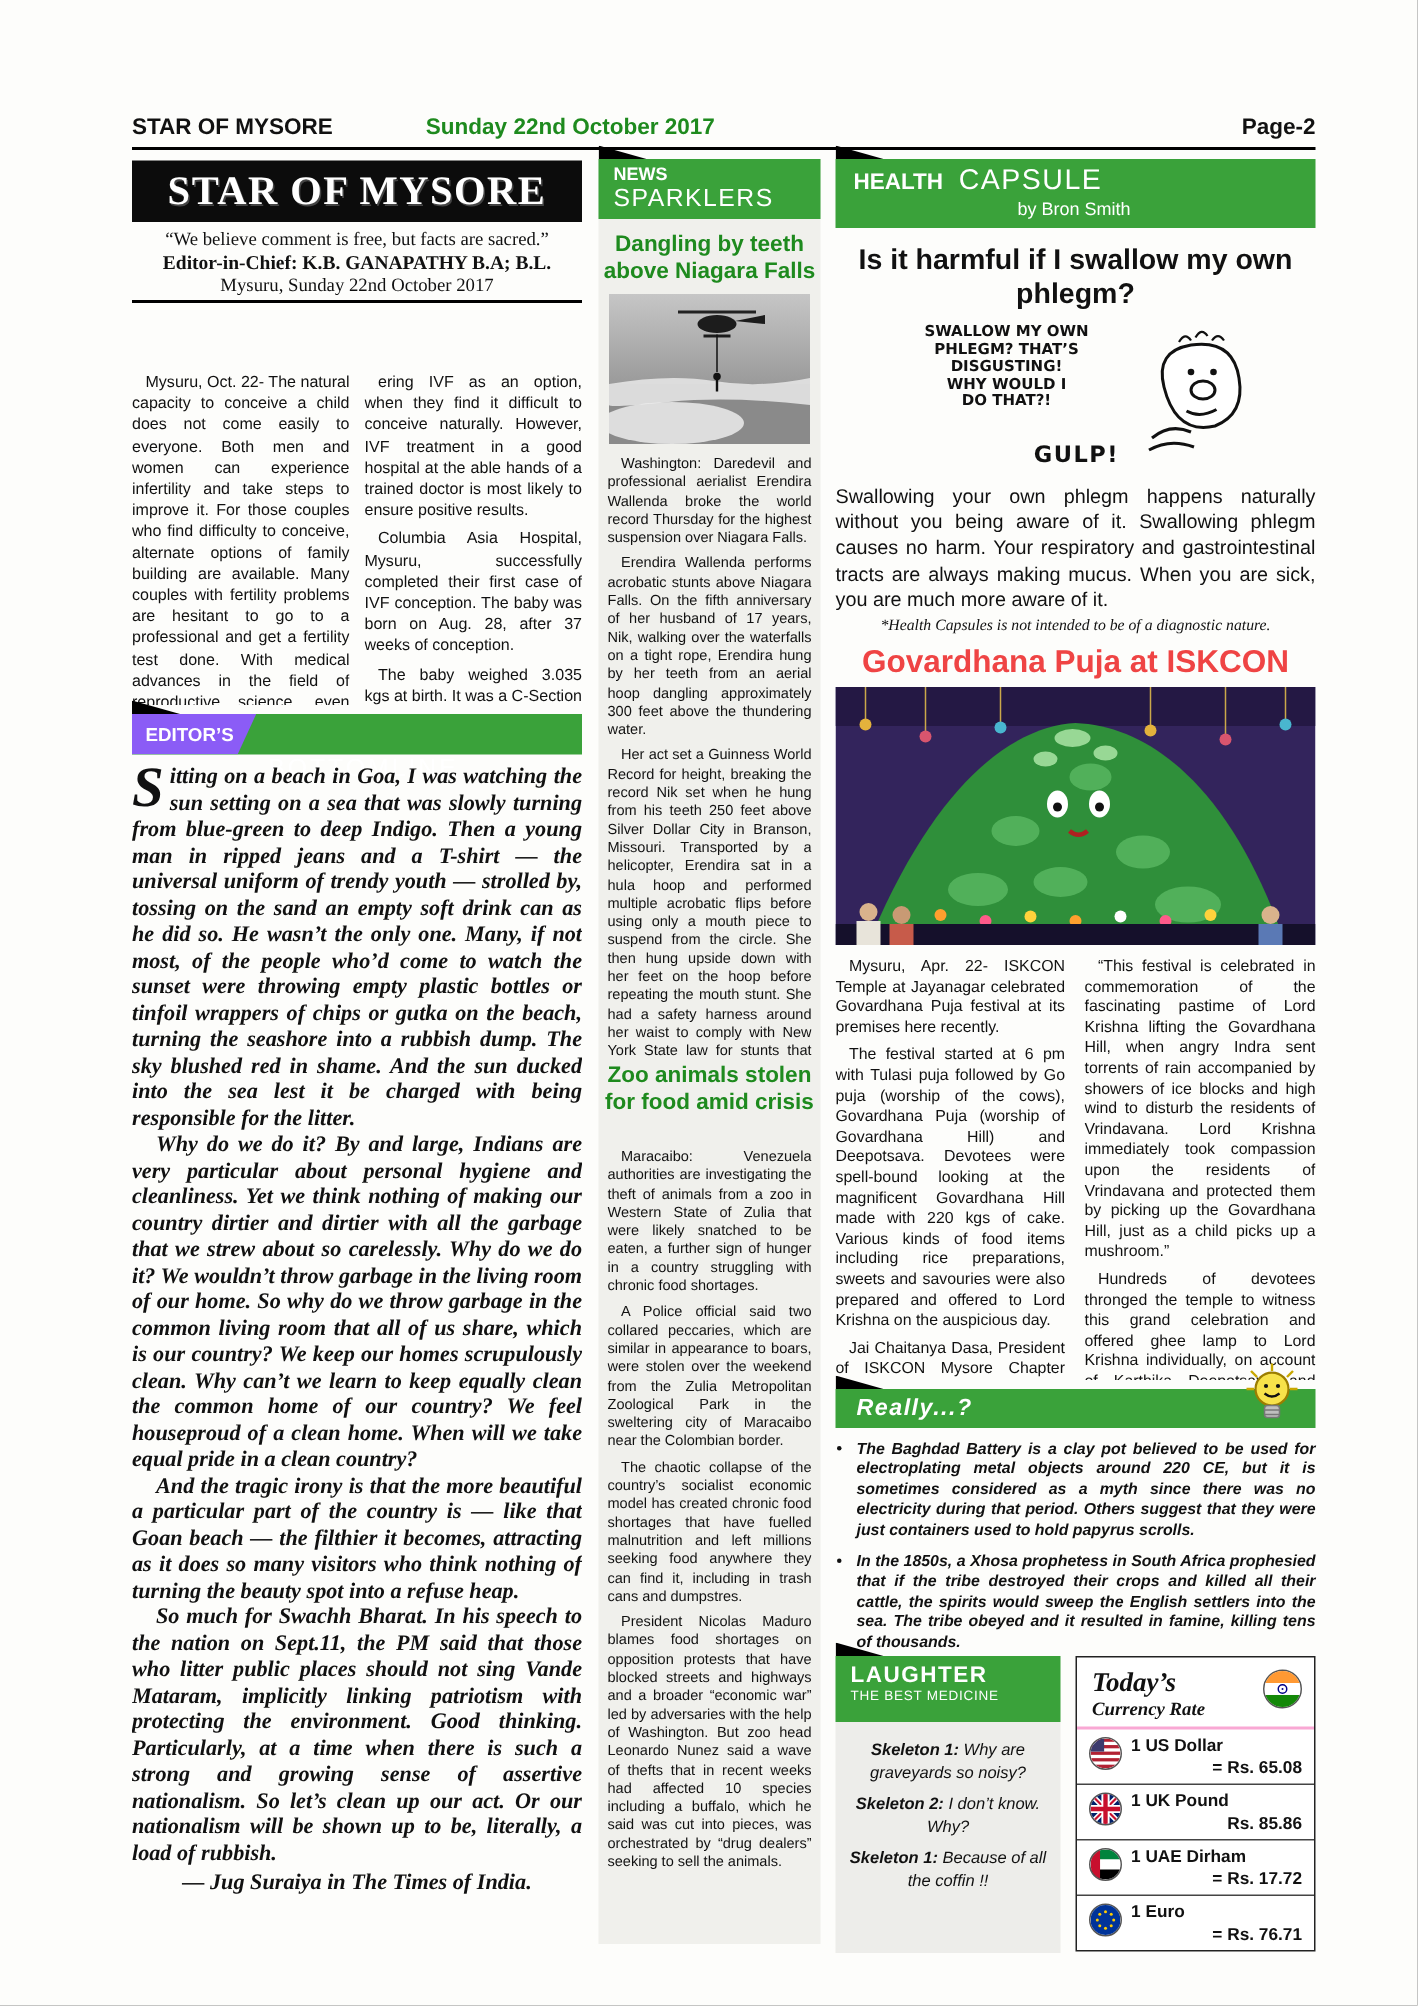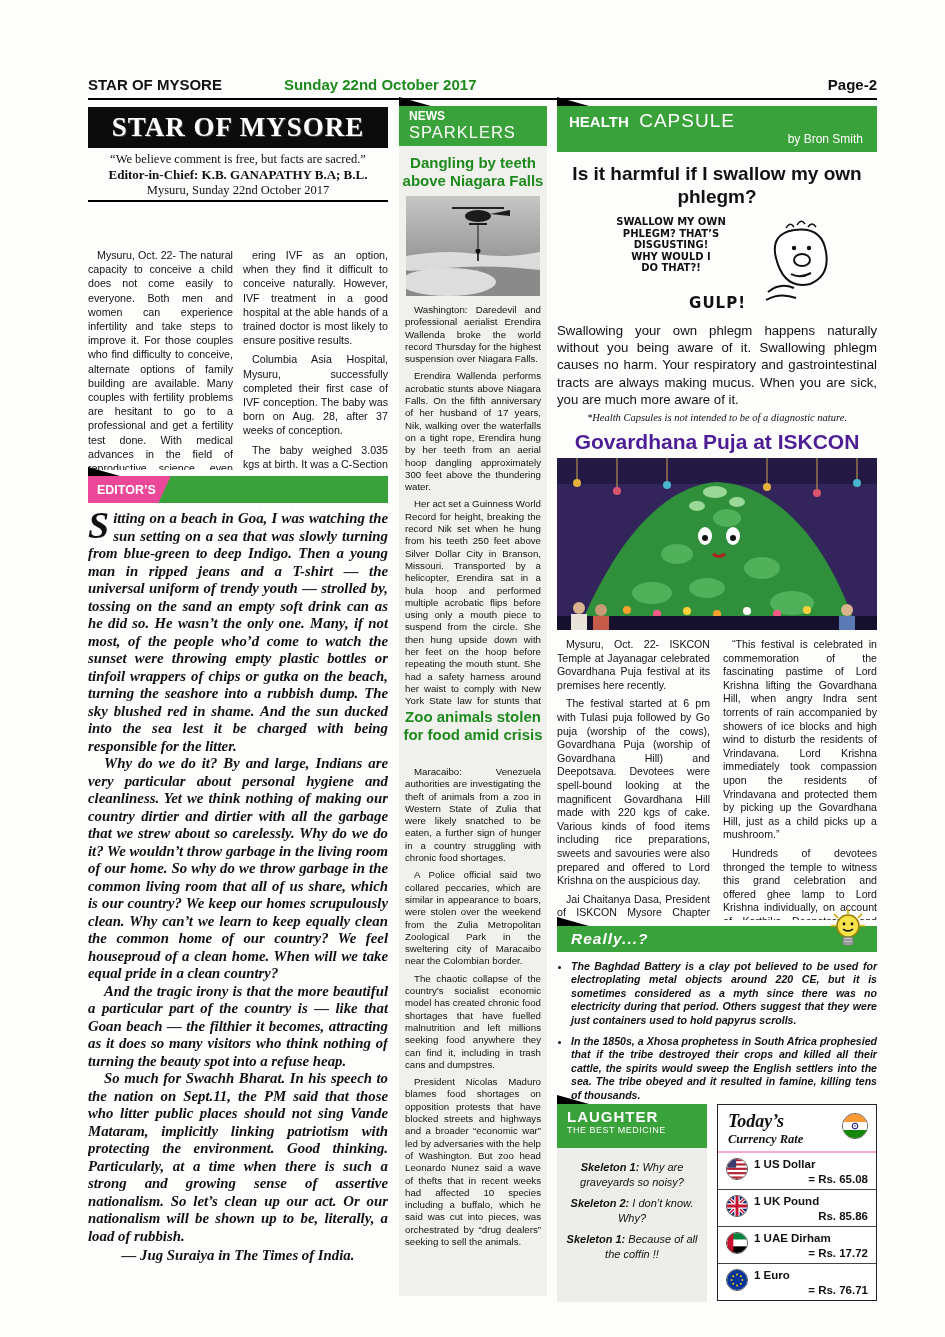--- a/index.html
+++ b/index.html
@@ -19,21 +19,21 @@
   .ed p.first{text-indent:0;}
   .dropcap{float:left;font-size:38px;line-height:29px;padding:1px 4px 0 0;font-weight:bold;}
   .flag{width:22px;height:22px;border-radius:50%;overflow:hidden;display:inline-block;
         border:1px solid #555;box-sizing:border-box;flex:0 0 auto;background:#fff;}
   .flag svg{display:block;}
   .cur-row{display:flex;gap:6px;padding:5px 8px 4px 8px;border-top:1px solid #444;align-items:flex-start;}
   .cur-row .txt{flex:1;}
   .cur-label{font-weight:bold;font-size:11.5px;}
   .cur-value{font-weight:bold;font-size:11.5px;text-align:right;margin-top:3px;}
   .joke-line{margin-bottom:7px;}
-  .chip{background:#ec4899;color:#fff;font-weight:bold;font-size:12.5px;padding:6px 15px 6px 9px;
+  .chip{background:#8b5cf6;color:#fff;font-weight:bold;font-size:12.5px;padding:6px 15px 6px 9px;
         clip-path:polygon(0 0,100% 0,85% 100%,0 100%);}
   .pre{white-space:pre-line;}
 </style>
 </head>
 <body>
 
 <div class="page">
 
   <div class="abs" style="left:88px;top:76px;width:789px;display:flex;align-items:baseline;">
     <span style="font-weight:bold;font-size:15px;">STAR OF MYSORE</span>
@@ -117,21 +117,21 @@
     <p>A Police official said two collared peccaries, which are similar in appearance to boars, were stolen over the weekend from the Zulia Metropolitan Zoological Park in the sweltering city of Maracaibo near the Colombian border.</p>
     <p>The chaotic collapse of the country’s socialist economic model has created chronic food shortages that have fuelled malnutrition and left millions seeking food anywhere they can find it, including in trash cans and dumpstres.</p>
     <p>President Nicolas Maduro blames food shortages on opposition protests that have blocked streets and highways and a broader “economic war” led by adversaries with the help of Washington. But zoo head Leonardo Nunez said a wave of thefts that in recent weeks had affected 10 species including a buffalo, which he said was cut into pieces, was orchestrated by “drug dealers” seeking to sell the animals.</p>
   </div>
 
   <div class="gbar fold" style="left:557px;top:106px;width:320px;height:46px;padding:4px 10px 0 12px;">
     <div>
       <span style="font-weight:bold;font-size:15px;">HEALTH</span>
       <span style="font-size:19px;letter-spacing:1px;margin-left:6px;">CAPSULE</span>
     </div>
-    <div style="text-align:right;font-size:12px;padding-right:4px;">by Bron Smith</div>
+    <div style="text-align:center;font-size:12px;padding-right:4px;">by Bron Smith</div>
   </div>
 
   <div class="abs center" style="left:557px;top:162px;width:320px;font-weight:bold;font-size:19px;line-height:23px;">Is it harmful if I swallow my own phlegm?</div>
 
   <div class="abs" style="left:587px;top:214px;width:262px;height:100px;display:flex;align-items:center;justify-content:center;gap:10px;">
     <div style="width:150px;">
       <div class="pre center" style="font-family:'DejaVu Sans',sans-serif;font-weight:bold;font-size:10px;line-height:11.5px;">SWALLOW MY OWN
 PHLEGM? THAT’S
 DISGUSTING!
 WHY WOULD I
@@ -146,21 +146,21 @@
       <ellipse cx="46" cy="42" rx="8" ry="6" fill="none" stroke="#111" stroke-width="2"></ellipse>
       <path d="M35,56 Q44,61 55,55" fill="none" stroke="#111" stroke-width="2"></path>
       <path d="M12,74 q12,-10 26,-4 M10,82 q14,-8 30,-2" fill="none" stroke="#111" stroke-width="2"></path>
     </svg>
   </div>
 
   <div class="abs just" style="left:557px;top:322px;width:320px;font-size:13.2px;line-height:17.2px;">Swallowing your own phlegm happens naturally without you being aware of it. Swallowing phlegm causes no harm. Your respiratory and gastrointestinal tracts are always making mucus. When you are sick, you are much more aware of it.</div>
 
   <div class="abs serif center" style="left:557px;top:412px;width:320px;font-style:italic;font-size:10.5px;">*Health Capsules is not intended to be of a diagnostic nature.</div>
 
-  <div class="abs center" style="left:557px;top:430px;width:320px;font-weight:bold;font-size:21px;color:#4c1d95;">Govardhana Puja at ISKCON</div>
+  <div class="abs center" style="left:557px;top:430px;width:320px;font-weight:bold;font-size:21px;color:#ef4444;">Govardhana Puja at ISKCON</div>
 
   <div class="abs" style="left:557px;top:458px;width:320px;height:172px;">
     <svg width="320" height="172" viewBox="0 0 320 172">
       <rect width="320" height="172" fill="#33245c"></rect>
       <rect width="320" height="26" fill="#241844"></rect>
       <g stroke="#caa84a" stroke-width="1">
         <line x1="20" y1="0" x2="20" y2="22"></line>
           <line x1="60" y1="0" x2="60" y2="30"></line>
         <line x1="110" y1="0" x2="110" y2="24"></line>
           <line x1="210" y1="0" x2="210" y2="26"></line>
@@ -209,21 +209,21 @@
           <rect x="14" y="156" width="16" height="16" fill="#e8e4da"></rect>
         <circle cx="44" cy="152" r="6" fill="#c89a74"></circle>
           <rect x="36" y="158" width="16" height="14" fill="#c75b4a"></rect>
         <circle cx="290" cy="152" r="6" fill="#d9b38c"></circle>
           <rect x="282" y="158" width="16" height="14" fill="#5a79b5"></rect>
       </g>
     </svg>
   </div>
 
   <div class="abs bodytxt just colclip" style="left:557px;top:638px;width:153px;height:282px;font-size:10.6px;line-height:13.6px;">
-    <p>Mysuru, Oct. 22- ISKCON Temple at Jayanagar celebrated Govardhana Puja festival at its premises here recently.</p>
+    <p>Mysuru, Apr. 22- ISKCON Temple at Jayanagar celebrated Govardhana Puja festival at its premises here recently.</p>
     <p>The festival started at 6 pm with Tulasi puja followed by Go puja (worship of the cows), Govardhana Puja (worship of Govardhana Hill) and Deepotsava. Devotees were spell-bound looking at the magnificent Govardhana Hill made with 220 kgs of cake. Various kinds of food items including rice preparations, sweets and savouries were also prepared and offered to Lord Krishna on the auspicious day.</p>
     <p>Jai Chaitanya Dasa, President of ISKCON Mysore Chapter said,</p>
   </div>
   <div class="abs bodytxt just colclip" style="left:723px;top:638px;width:154px;height:282px;font-size:10.6px;line-height:13.6px;">
     <p>“This festival is celebrated in commemoration of the fascinating pastime of Lord Krishna lifting the Govardhana Hill, when angry Indra sent torrents of rain accompanied by showers of ice blocks and high wind to disturb the residents of Vrindavana. Lord Krishna immediately took compassion upon the residents of Vrindavana and protected them by picking up the Govardhana Hill, just as a child picks up a mushroom.”</p>
     <p>Hundreds of devotees thronged the temple to witness this grand celebration and offered ghee lamp to Lord Krishna individually, on account of Karthika Deepotsava and received His blessings.</p>
   </div>
 
   <div class="gbar fold" style="left:557px;top:926px;width:320px;height:26px;display:flex;align-items:center;padding-left:14px;">
     <span style="font-weight:bold;font-style:italic;font-size:15.5px;letter-spacing:1px;">Really...?</span>

